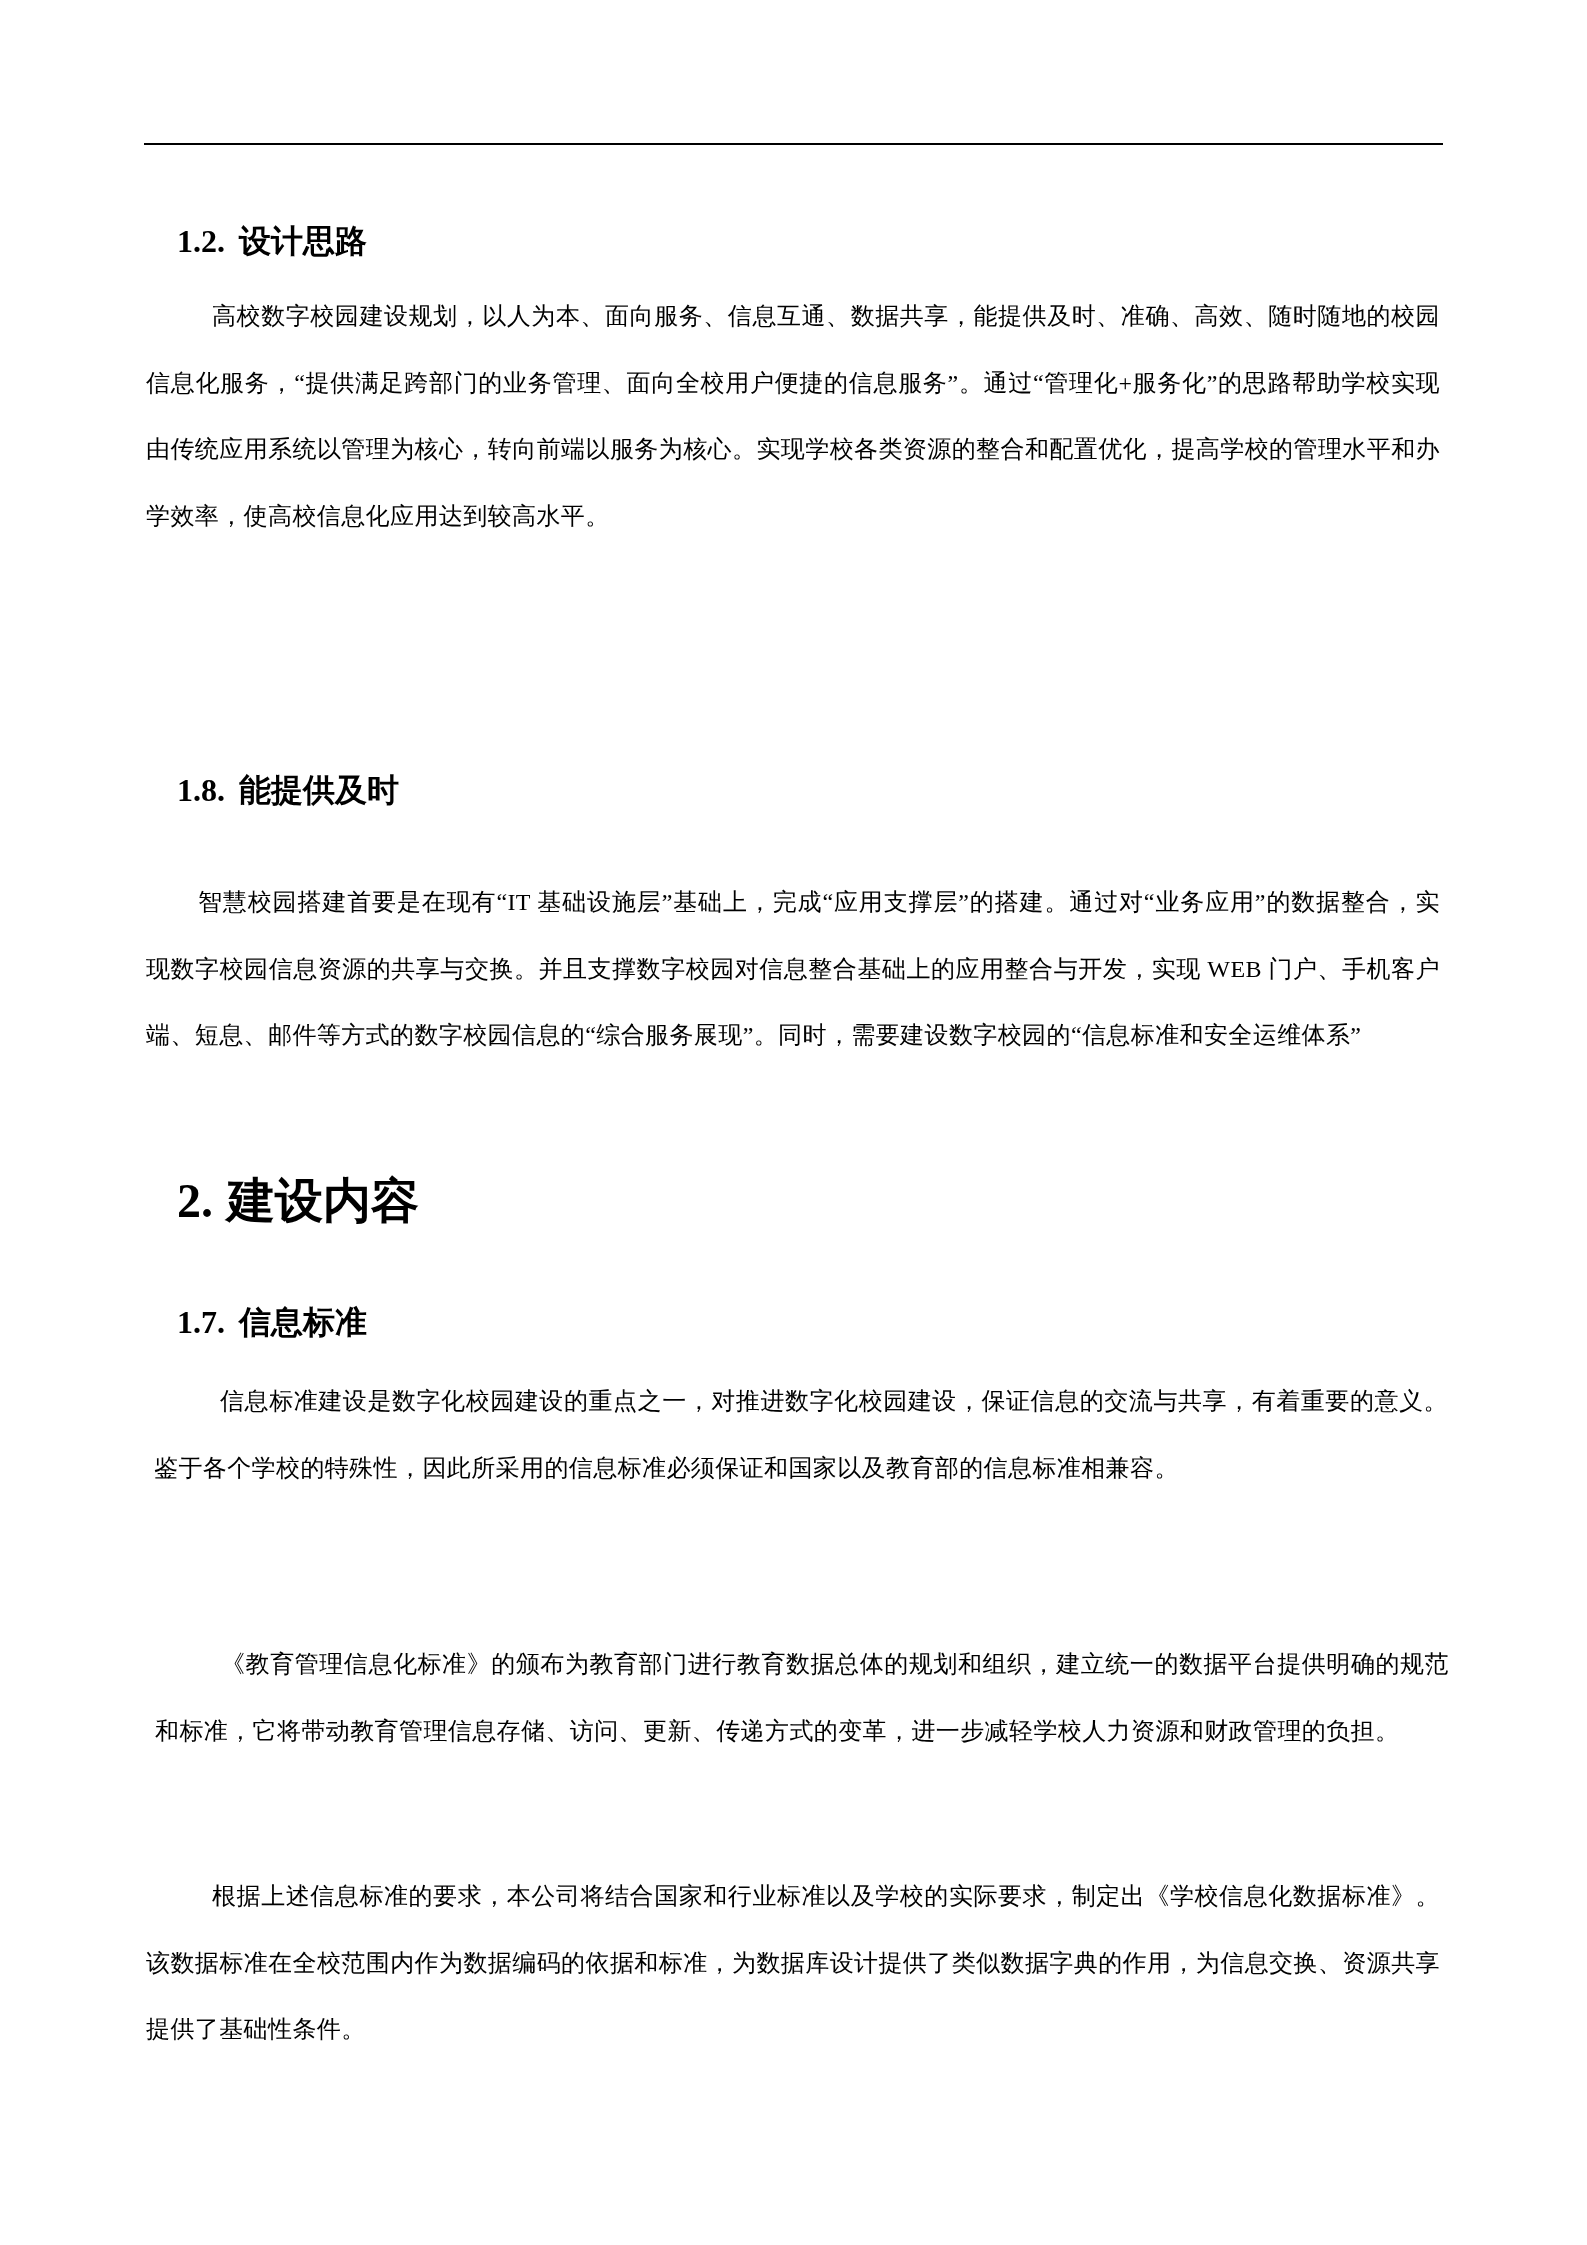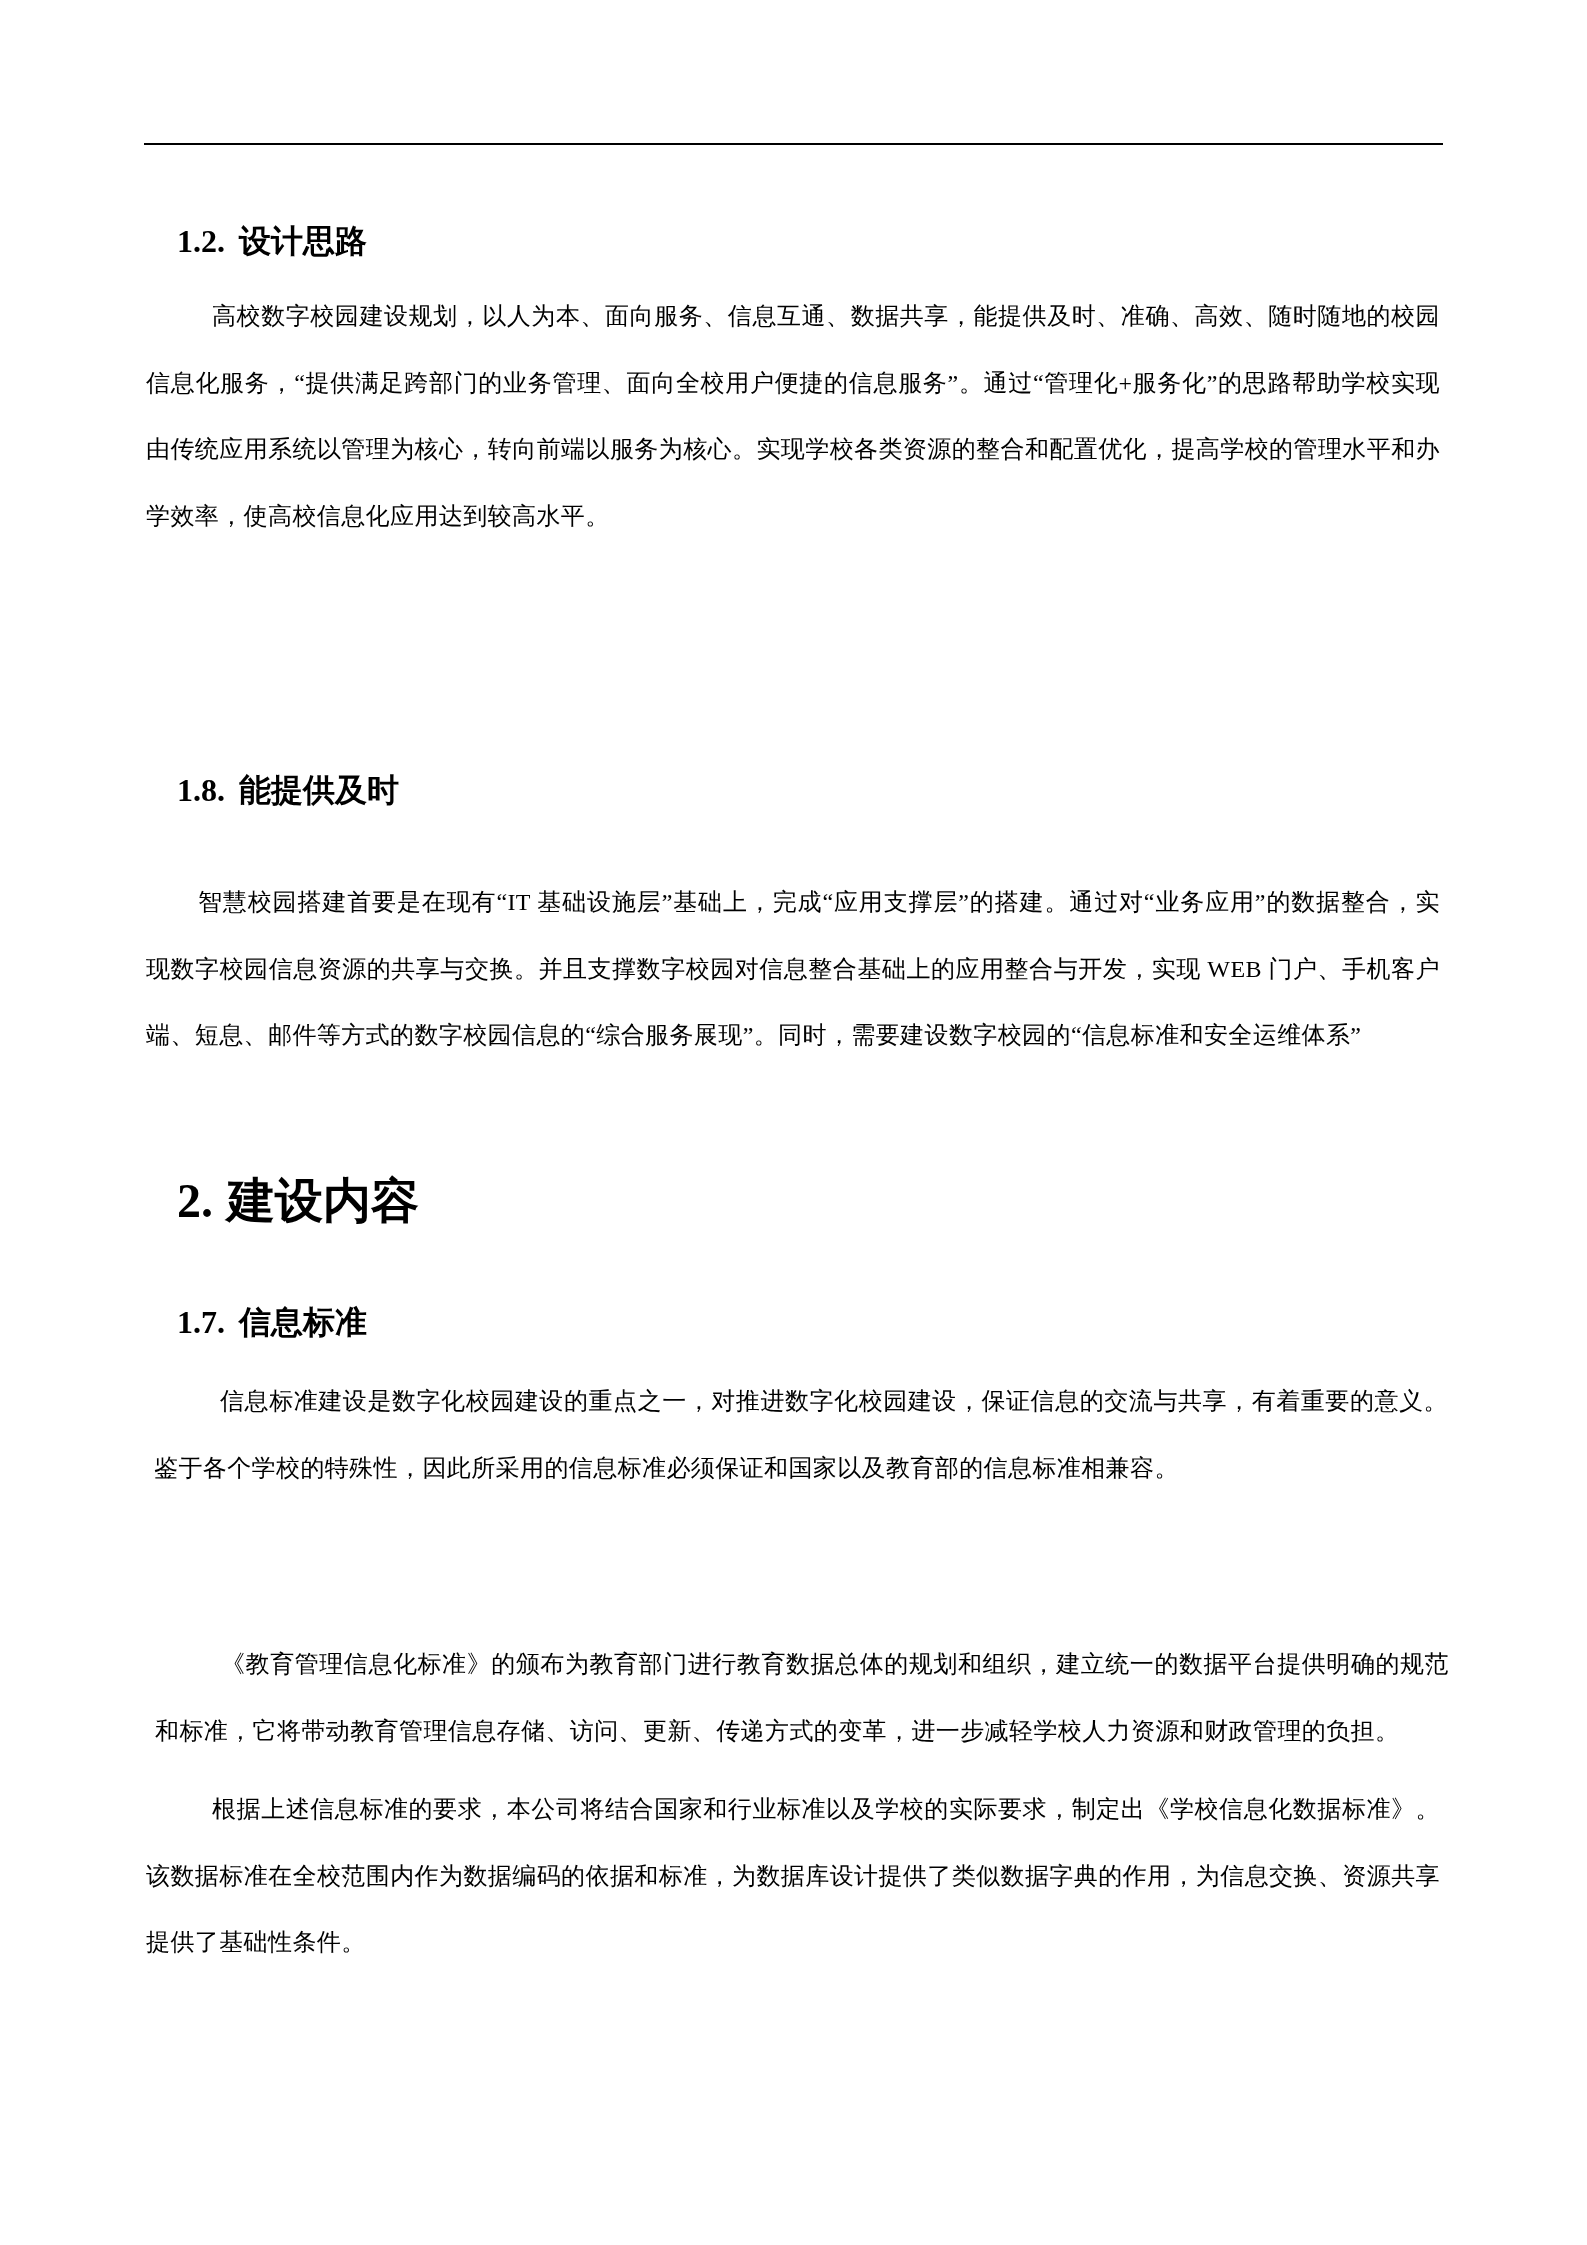--- a/index.html
+++ b/index.html
@@ -82,13 +82,13 @@
 </div>
 
 <div class="block h2" style="top:1302px;">
   <span class="num">1.7.</span><span class="ttl">信息标准</span>
 </div>
 
 <p class="block para indent-a" style="top:1360px; margin:8px;">信息标准建设是数字化校园建设的重点之一，对推进数字化校园建设，保证信息的交流与共享，有着重要的意义。鉴于各个学校的特殊性，因此所采用的信息标准必须保证和国家以及教育部的信息标准相兼容。</p>
 
 <p class="block para indent-a" style="top:1622px; margin:9px;">《教育管理信息化标准》的颁布为教育部门进行教育数据总体的规划和组织，建立统一的数据平台提供明确的规范和标准，它将带动教育管理信息存储、访问、更新、传递方式的变革，进一步减轻学校人力资源和财政管理的负担。</p>
 
-<p class="block para indent-a" style="top:1776px; margin:0;">根据上述信息标准的要求，本公司将结合国家和行业标准以及学校的实际要求，制定出《学校信息化数据标准》。该数据标准在全校范围内作为数据编码的依据和标准，为数据库设计提供了类似数据字典的作用，为信息交换、资源共享提供了基础性条件。</p>
+<p class="block para indent-a" style="top:1865px; margin:0;font-family:Liberation Mono, monospace;">根据上述信息标准的要求，本公司将结合国家和行业标准以及学校的实际要求，制定出《学校信息化数据标准》。该数据标准在全校范围内作为数据编码的依据和标准，为数据库设计提供了类似数据字典的作用，为信息交换、资源共享提供了基础性条件。</p>
 
 </body></html>

